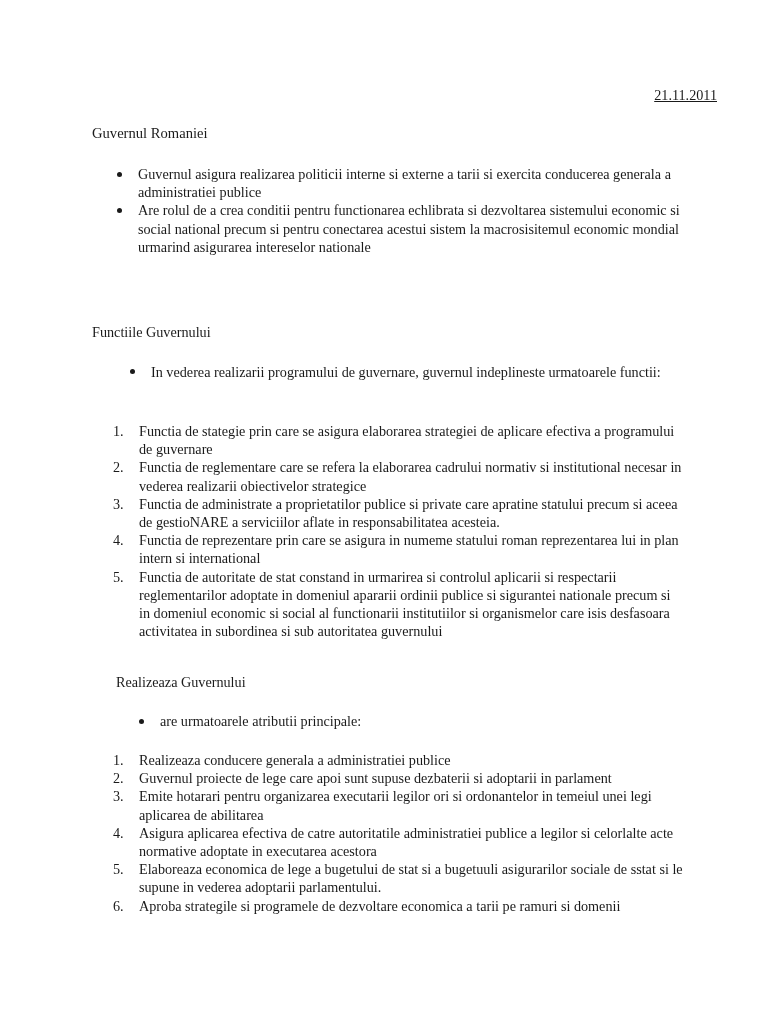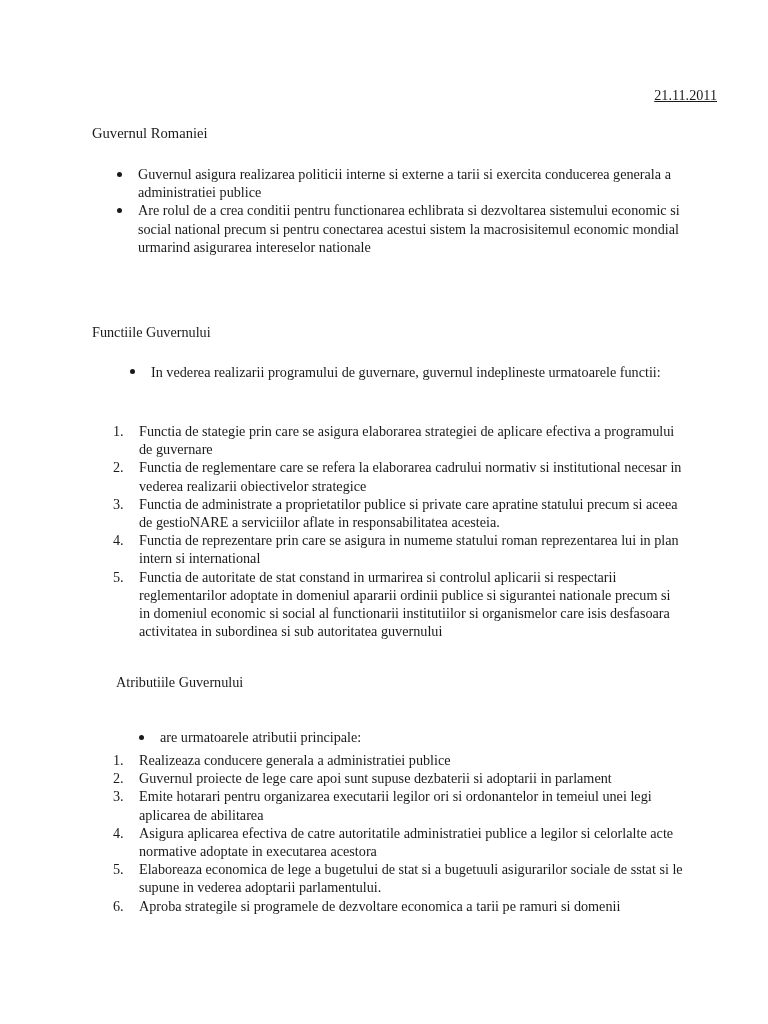--- a/index.html
+++ b/index.html
@@ -40,21 +40,21 @@
 
     #heading-functii { left: 92px; top: 323px; }
 
     #bullets-2 { left: 138px; top: 362px; width: 545px; line-height: 21px; margin-left: 13px; }
     #bullets-2 .bullet-dot { left: -21px; top: 7px; }
 
     #list-functii { left: 139px; top: 422px; width: 545px; }
 
     #heading-atributii { left: 116px; top: 673px; }
 
-    #bullets-3 { left: 160px; top: 712px; width: 520px; margin-top: 16px; }
+    #bullets-3 { left: 160px; top: 712px; width: 520px; }
     #bullets-3 .bullet-dot { left: -21px; top: 7px; }
 
     #list-atributii { left: 139px; top: 751px; width: 545px; }
   </style>
 </head>
 <body>
 
 <div class="page">
 
   <div class="date">21.11.2011</div>
@@ -97,21 +97,21 @@
     <li>
       <span class="num">4.</span>
       <span class="item-text">Functia de reprezentare prin care se asigura in numeme statului roman reprezentarea lui in plan intern si international</span>
     </li>
     <li>
       <span class="num">5.</span>
       <span class="item-text">Functia de autoritate de stat constand in urmarirea si controlul aplicarii si respectarii reglementarilor adoptate in domeniul apararii ordinii publice si sigurantei nationale precum si in domeniul economic si social al functionarii institutiilor si organismelor care isis desfasoara activitatea in subordinea si sub autoritatea guvernului</span>
     </li>
   </ol>
 
-  <div class="section-heading" id="heading-atributii">Atributiile Guvernului</div>
+  <div class="section-heading" id="heading-atributii">Realizeaza Guvernului</div>
 
   <ul class="bullets" id="bullets-3">
     <li>
       <span class="bullet-dot"></span>
       <span class="item-text">are urmatoarele atributii principale:</span>
     </li>
   </ul>
 
   <ol class="numbered" id="list-atributii">
     <li>

